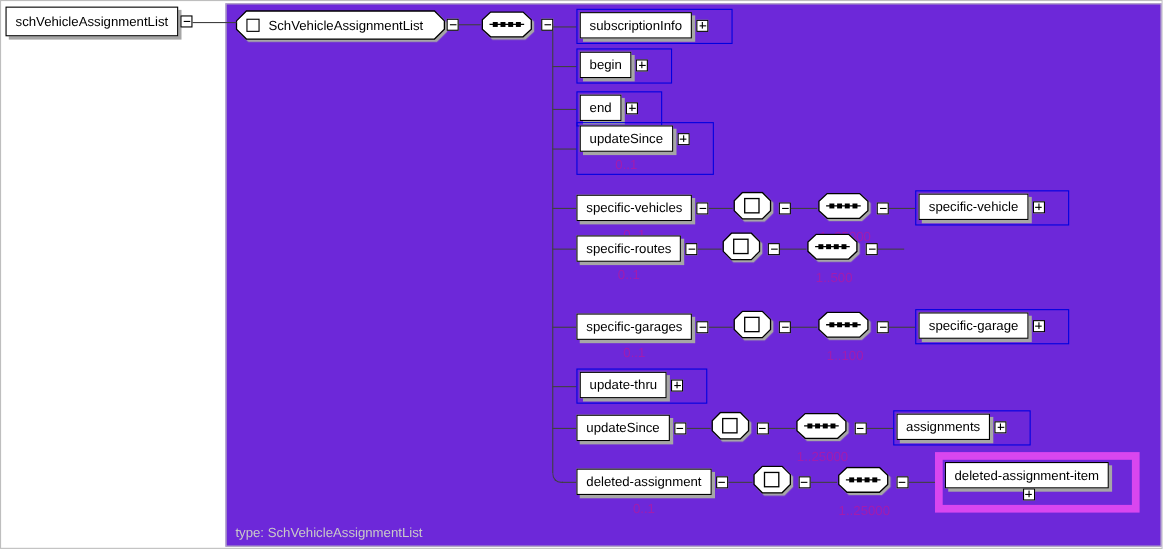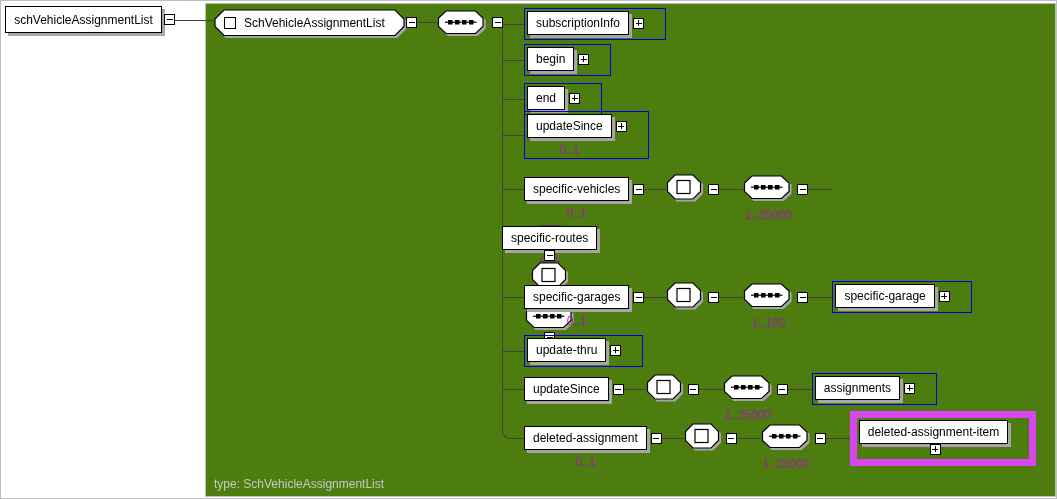--- a/index.html
+++ b/index.html
@@ -9,21 +9,21 @@
     box-sizing:border-box;
     border:1px solid #bebebe;
     background:#fff;
     font-family:"Liberation Sans", sans-serif;
     font-size:12px;color:#000;
     overflow:hidden;
   }
   #panel{
     position:absolute;left:204px;top:2px;width:851px;height:494px;
     box-sizing:border-box;
-    background:#4d7c0f;
+    background:#6d28d9;
     border:1px solid #bdbdbd;
   }
   .elem-box{
     display:inline-flex;align-items:center;
     height:24px;box-sizing:border-box;
     padding:0 8px;border:1px solid #000;background:#fff;
     box-shadow:3px 3px 0 #a6a6a6;
     white-space:nowrap;font-size:12px;
   }
   .toggle{
@@ -208,23 +208,32 @@
         <rect x="11" y="10" width="4.5" height="4.5" fill="#000000"></rect>
         <rect x="18" y="10" width="4.5" height="4.5" fill="#000000"></rect>
         <rect x="25" y="10" width="4.5" height="4.5" fill="#000000"></rect>
         <rect x="32" y="10" width="4.5" height="4.5" fill="#000000"></rect>
       </svg>
       <span class="occ below">1..25000</span>
     </span>
     <span class="gap4"></span>
     <span class="toggle"></span>
     <span class="hline w24"></span>
-  </div>
-
-  <div class="row" style="top: 224px; flex-direction: column;">
+    <span class="bluewrap leaf">
+      <span class="colwrap">
+        <span class="elem-box">
+          <span>specific-vehicle</span>
+        </span>
+
+      </span>
+      <span class="toggle plus"></span>
+    </span>
+  </div>
+
+  <div class="row" style="top: 211px;">
     <span class="hline w22 stub"></span>
     <span class="colwrap">
       <span class="elem-box">
         <span>specific-routes</span>
       </span>
       <span class="occ below">0..1</span>
     </span>
     <span class="gap4"></span>
     <span class="toggle"></span>
     <span class="hline w22"></span>

